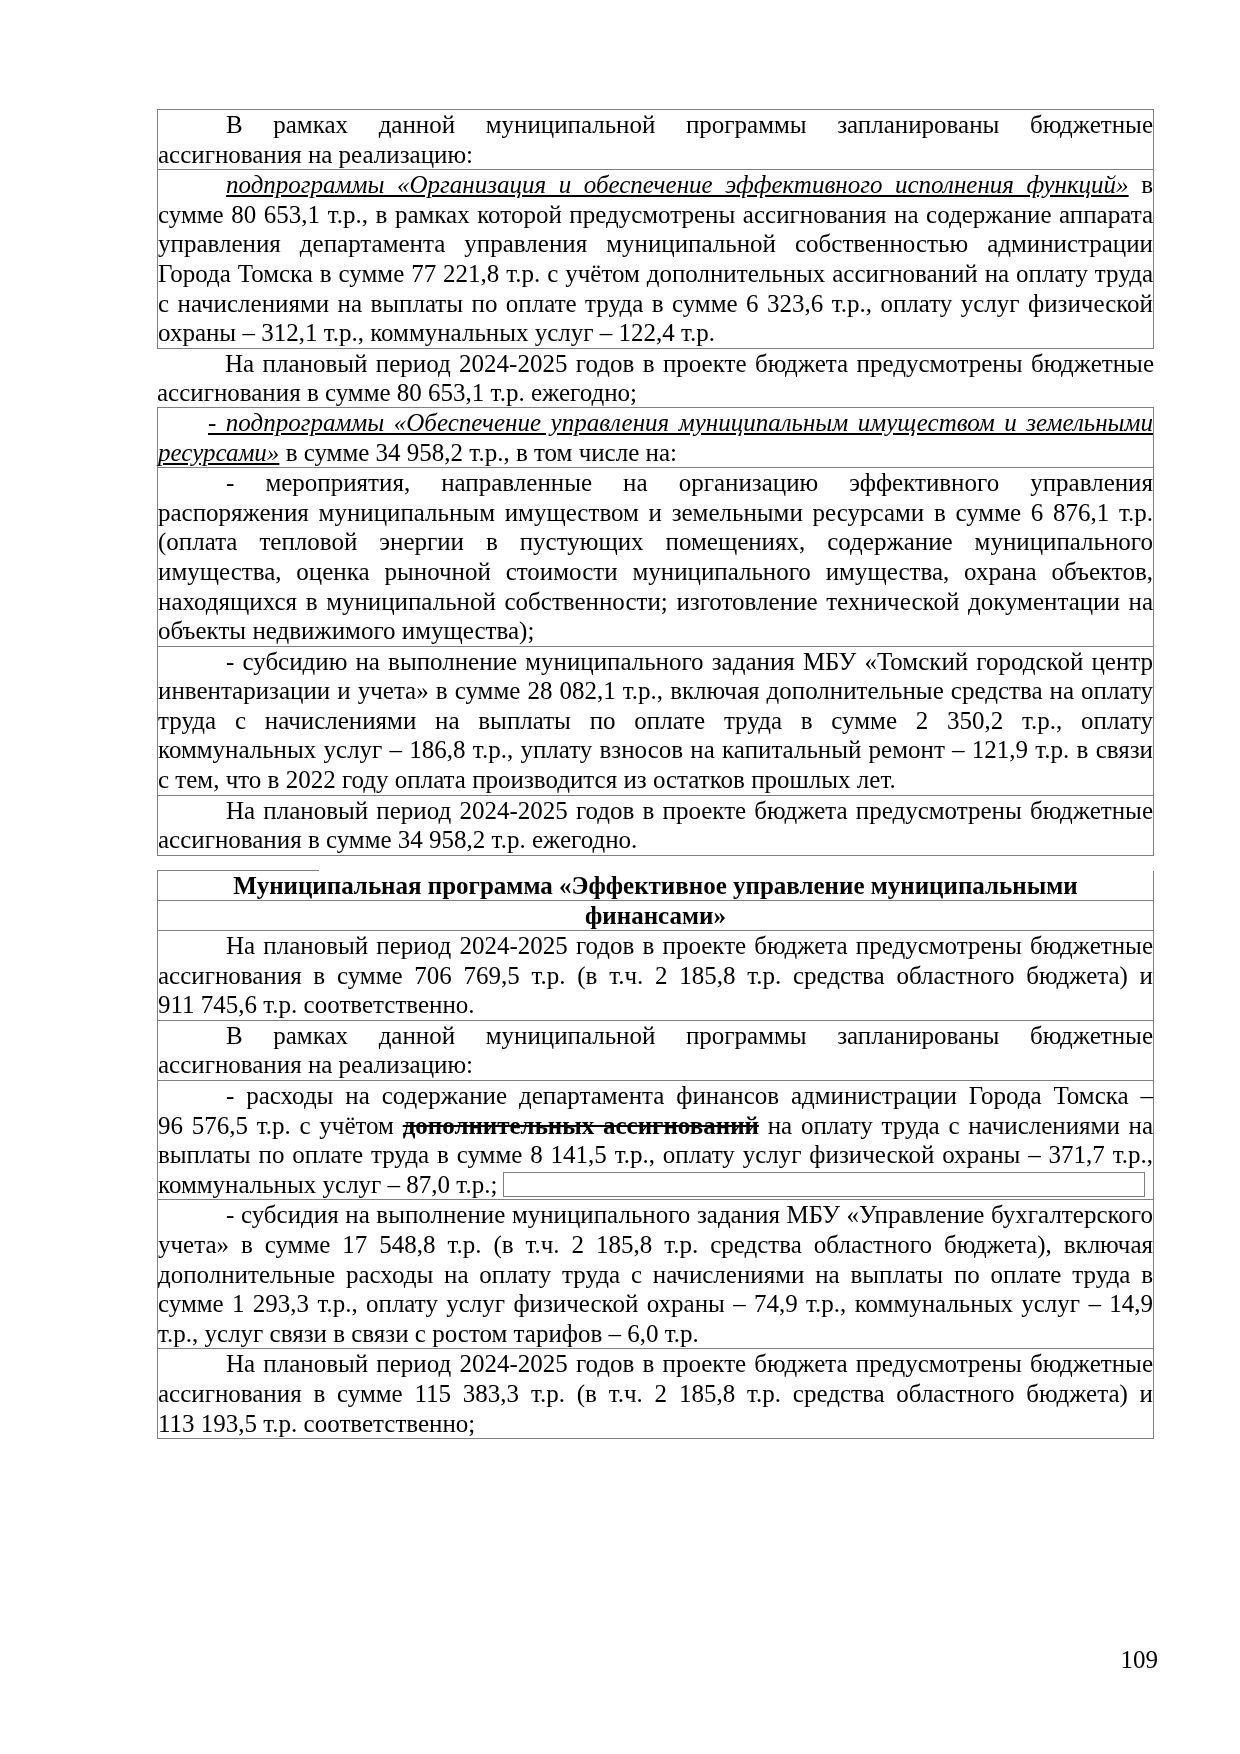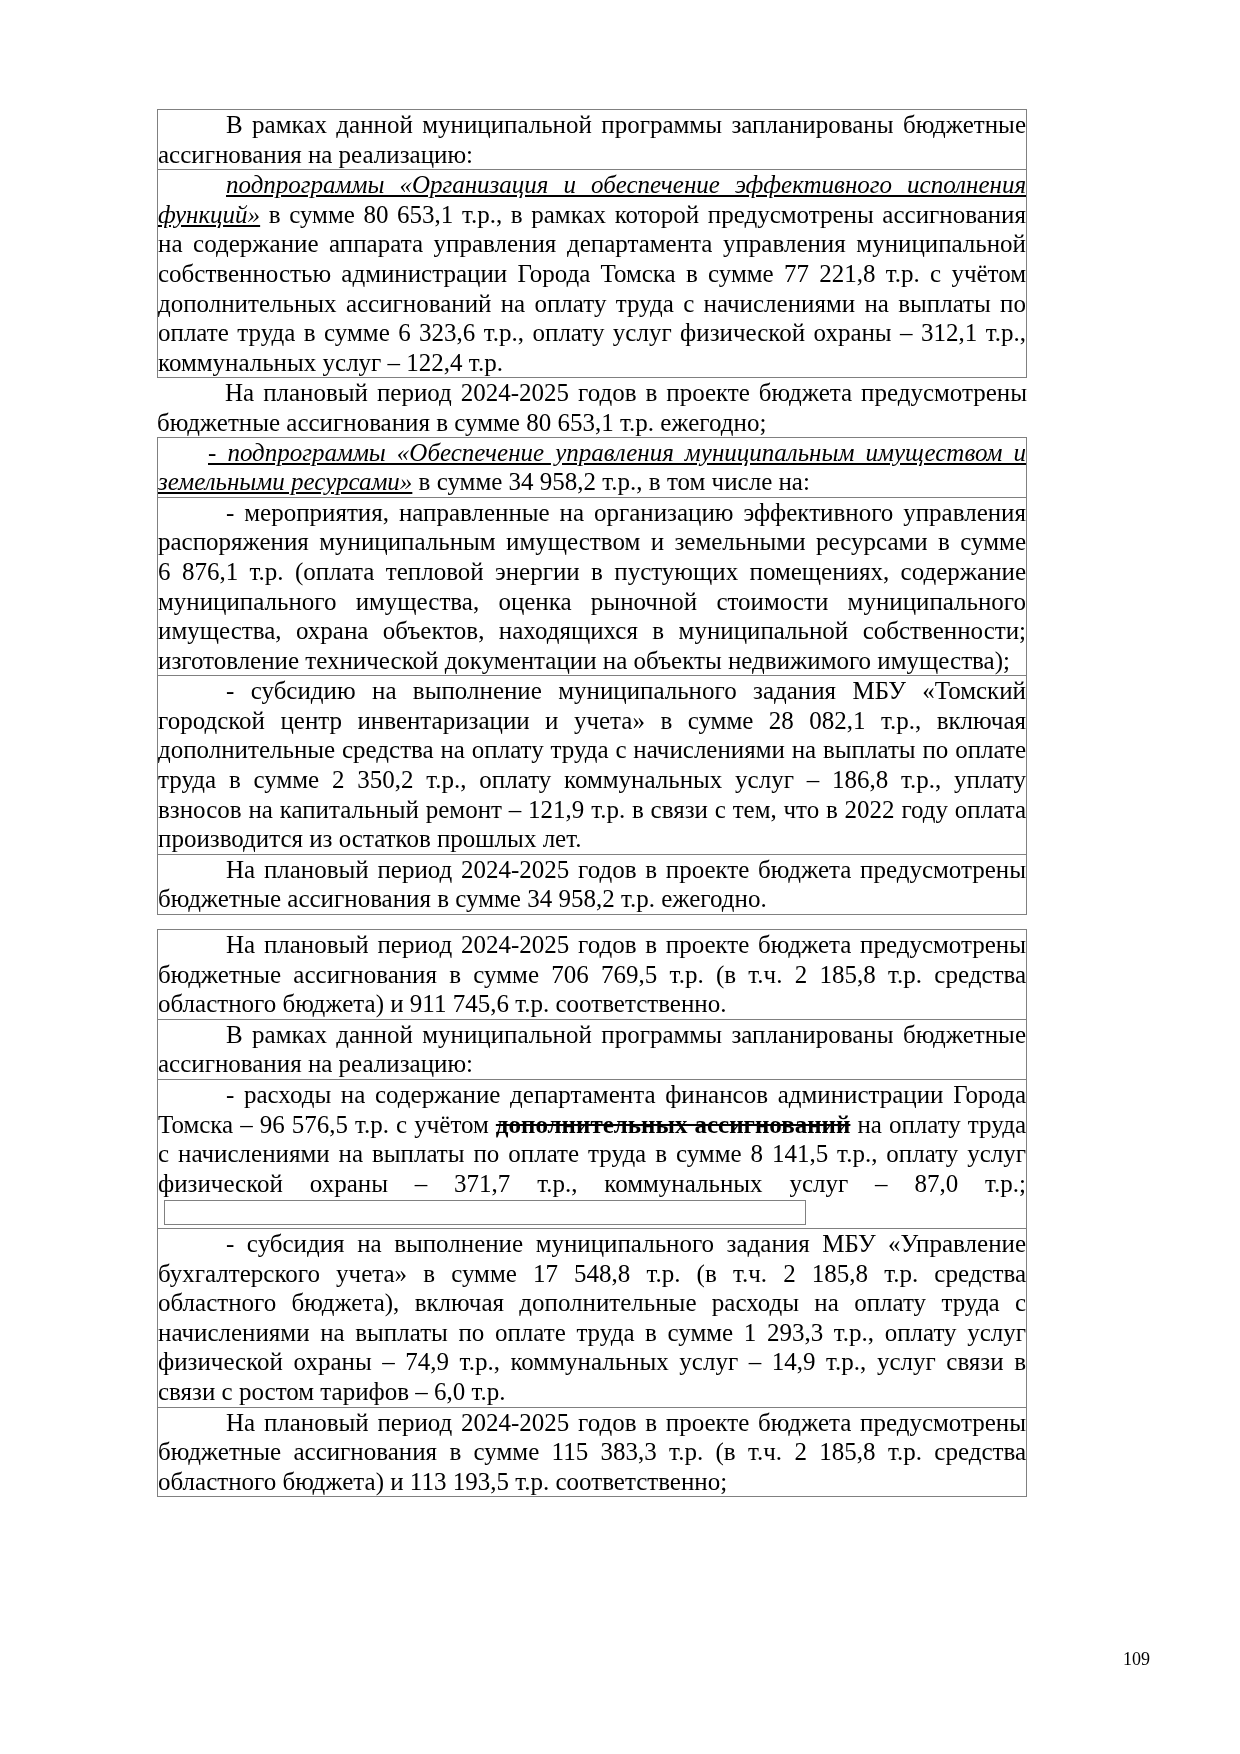--- a/index.html
+++ b/index.html
@@ -9,21 +9,21 @@
     background:#ffffff;
     font-family:"Liberation Serif","DejaVu Serif",serif;
     font-size:25px;
     line-height:29.6px;
     color:#000;
     overflow:hidden;
   }
   .textcol{
     position:absolute;
     left:157px;top:110px;
-    width:870px;
+    width:997px;
   }
   .para{
     text-align:justify;
     text-indent:68px;
   }
   .box{
     border:1px solid #808080;
     margin-top:-1px;
     box-sizing:border-box;
   }
@@ -56,22 +56,22 @@
   .emptybox{
     display:inline-block;
     width:640px;height:23px;
     border:1px solid #808080;
     vertical-align:-4px;
     margin-left:6px;
   }
   .pagenum{
     position:absolute;
     top:1645px;
-    right:90px;
-    font-size:18px;
+    right:82px;
+    font-size:25px;
     color:#000;
   }
 </style>
 </head>
 <body>
 
 <div class="page">
   <div class="textcol">
 
     <div class="para box">
@@ -98,20 +98,24 @@
       <span>- субсидию на выполнение муниципального задания МБУ «Томский городской центр инвентаризации и учета» в сумме 28&nbsp;082,1 т.р., включая дополнительные средства на оплату труда с начислениями на выплаты по оплате труда в сумме 2&nbsp;350,2 т.р., оплату коммунальных услуг – 186,8 т.р., уплату взносов на капитальный ремонт – 121,9 т.р. в связи с тем, что в 2022 году оплата производится из остатков прошлых лет.</span>
     </div>
 
     <div class="para box">
       <span>На плановый период 2024-2025 годов в проекте бюджета предусмотрены бюджетные ассигнования в сумме 34&nbsp;958,2 т.р. ежегодно.</span>
     </div>
 
     <div class="gap"></div>
     <div class="partial-line"></div>
 
+    <div class="heading-box">
+      <div class="heading-line-1">Муниципальная программа «Эффективное управление муниципальными</div>
+      <div>финансами»</div>
+    </div>
 
 
     <div class="para box">
       <span>На плановый период 2024-2025 годов в проекте бюджета предусмотрены бюджетные ассигнования в сумме 706&nbsp;769,5 т.р. (в т.ч. 2&nbsp;185,8 т.р. средства областного бюджета) и 911&nbsp;745,6 т.р. соответственно.</span>
     </div>
 
     <div class="para box">
       <span>В рамках данной муниципальной программы запланированы бюджетные ассигнования на реализацию:</span>
     </div>
 

